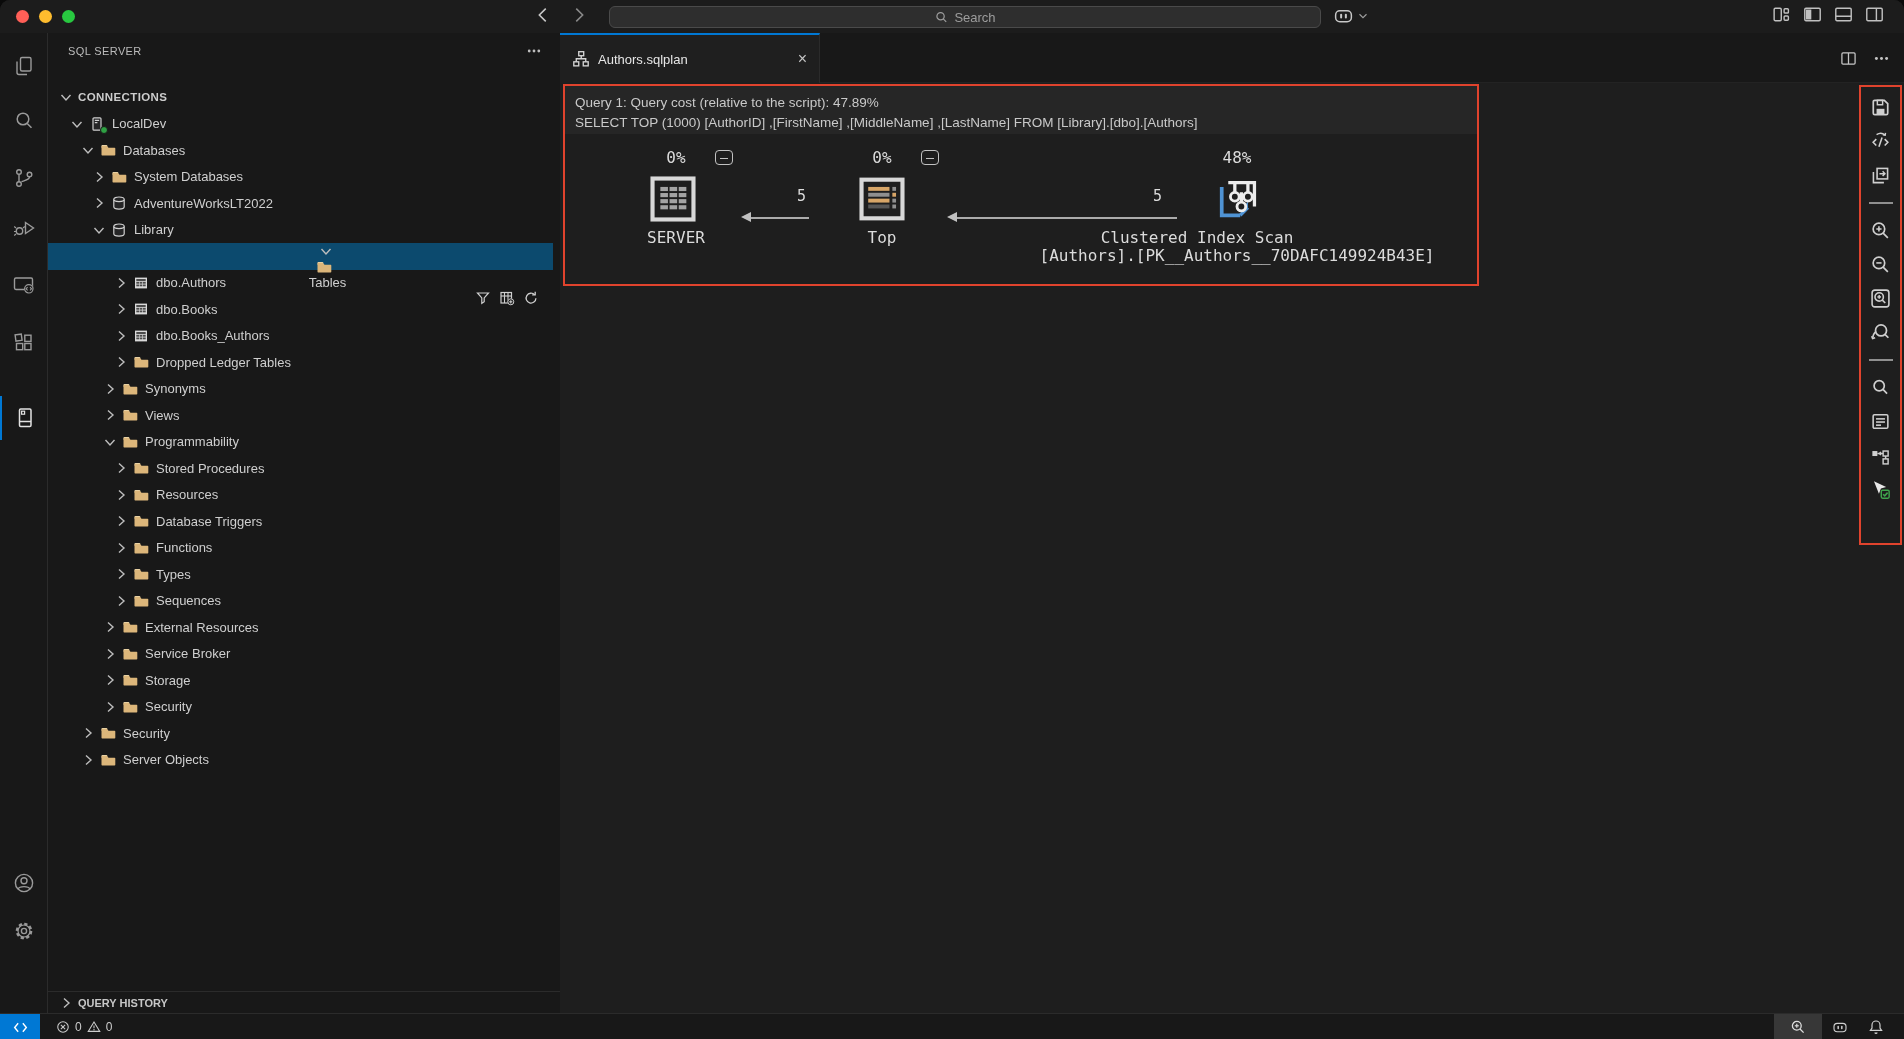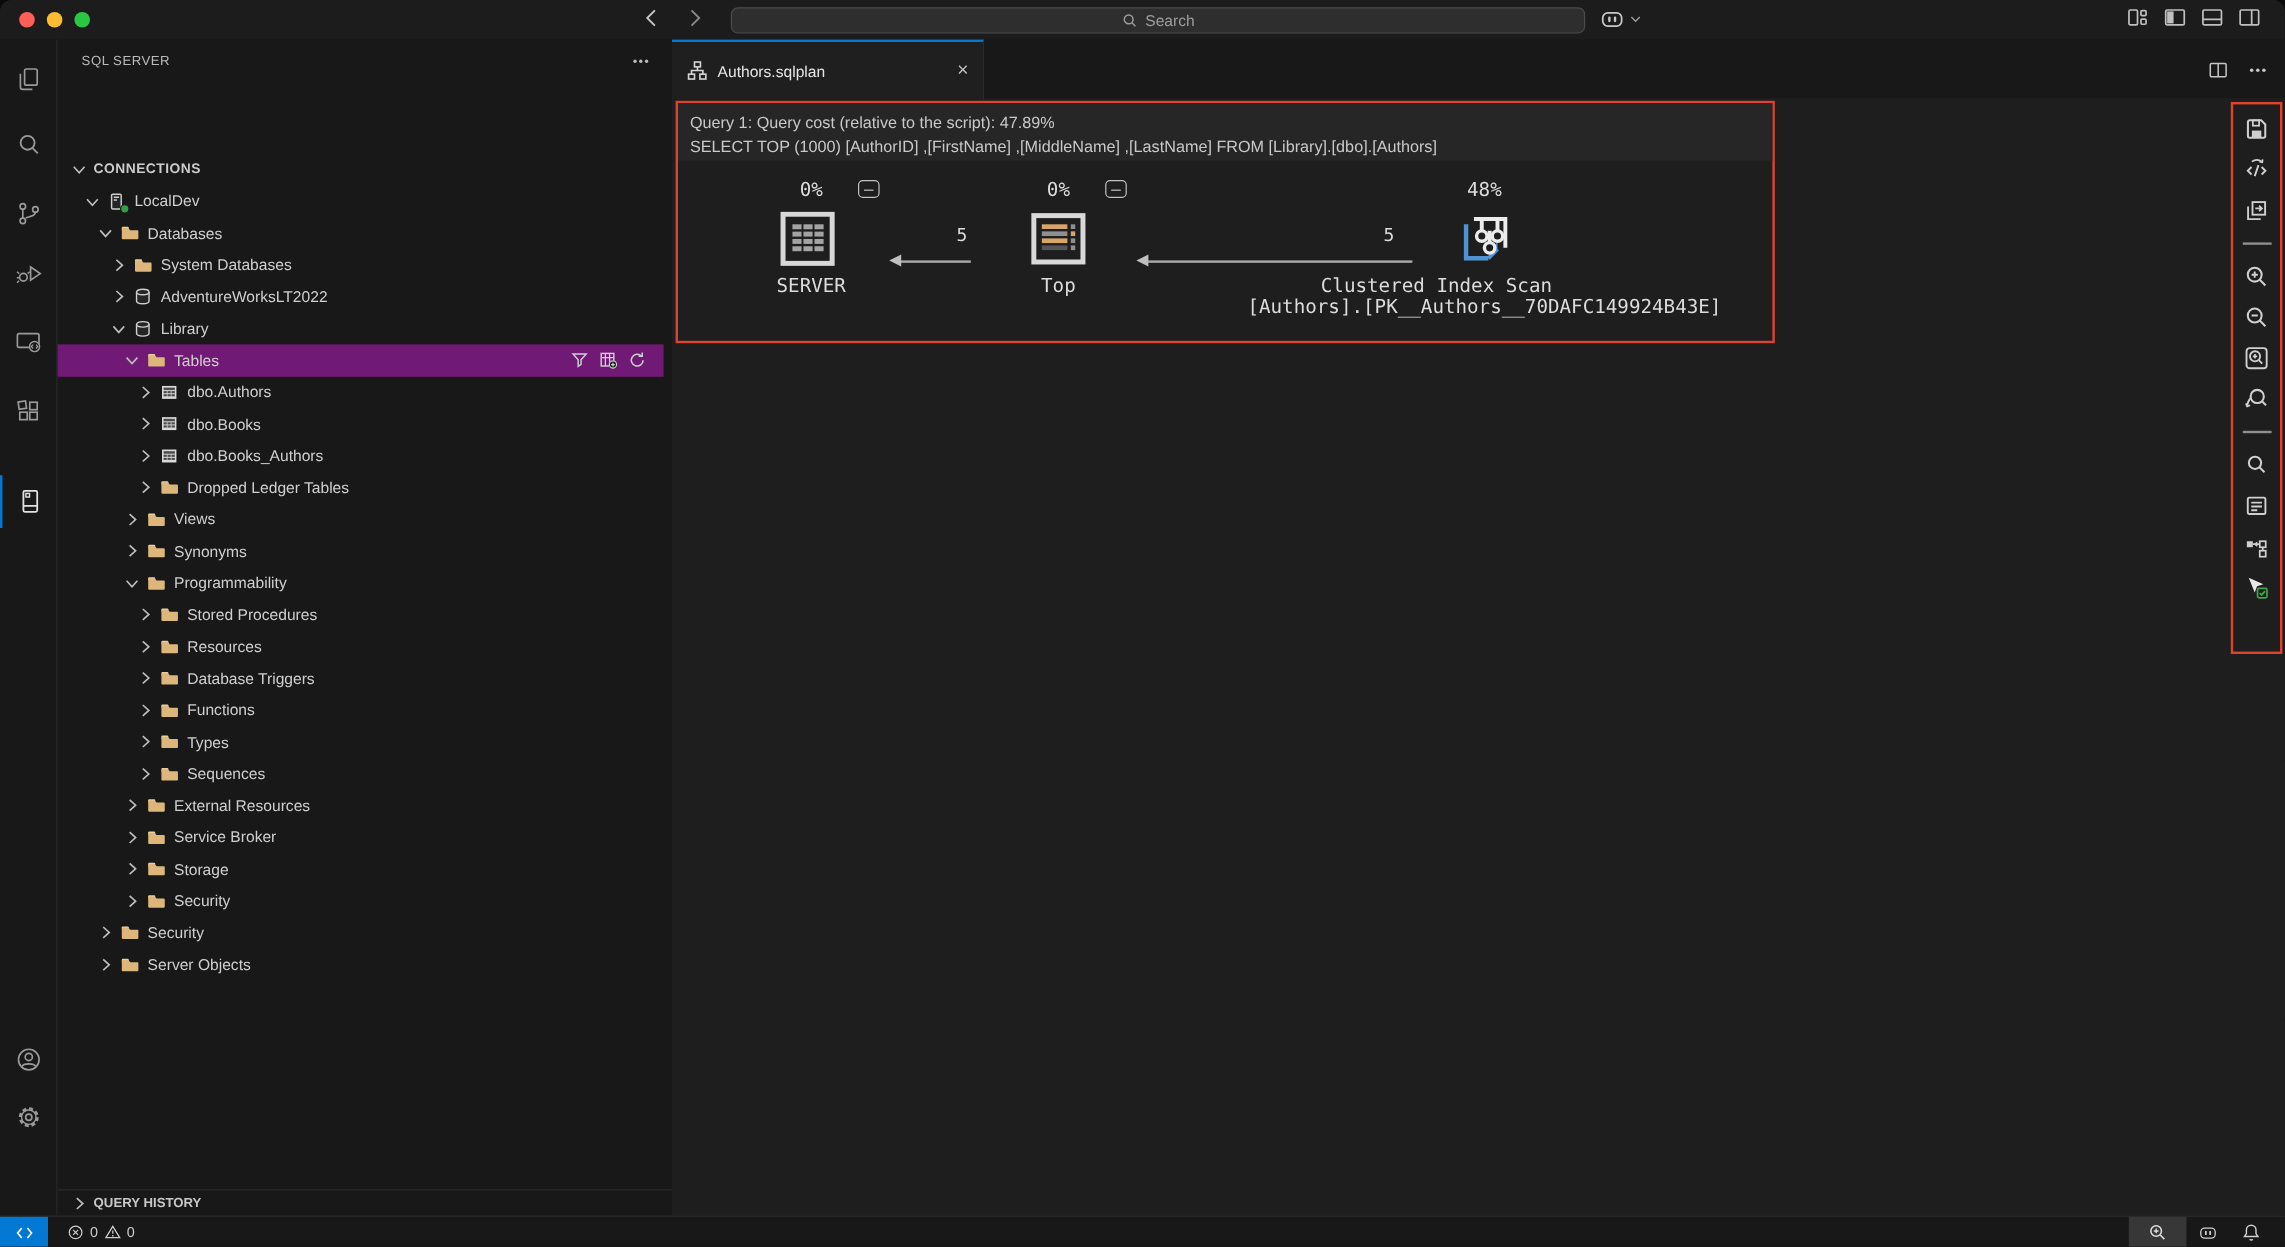--- a/index.html
+++ b/index.html
@@ -27,24 +27,24 @@
   .ab-item { position:absolute; left:0; width:48px; height:44px;
              display:flex; align-items:center; justify-content:center; color:#9a9a9a; }
   .ab-item svg { width:24px; height:24px; }
   .ab-item.active { color:#e2e2e2; border-left:2px solid #0078d4; }
 
   
   .sidebar { position:absolute; left:48px; top:33px; width:512px; bottom:26px; background:#181818; }
   .sb-header { position:absolute; left:0; top:0; right:0; height:36px;
                display:flex; align-items:center; padding:0 18px 0 20px; }
   .sb-title { font-size:11px; letter-spacing:.4px; color:#bbbbbb; flex:1; }
-  .tree { position:absolute; left:0; top:51px; right:7px;margin-top:44px; }
+  .tree { position:absolute; left:0; top:51px; right:7px; }
   .row { height:26.5px; display:flex; align-items:center; font-size:13px; color:#cfcfcf;
          padding-left:calc(10px + var(--lvl) * 11px); }
-  .row.selected { background:#701a75; }
+  .row.selected { background:#0c4a6e;flex-direction:column; }
   .row.sect { font-weight:bold; font-size:11.5px; letter-spacing:.4px; color:#cccccc; }
   .twisty { width:16px; height:16px; margin-right:4px; flex:none; color:#bdbdbd; }
   .twisty svg { width:16px; height:16px; }
   .twisty.open svg { transform:rotate(90deg); }
   .ticon { width:16px; height:16px; margin-right:7px; flex:none; position:relative; }
   .ticon svg { width:16px; height:16px; }
   .gdot { position:absolute; right:-3px; bottom:-2px; width:8px; height:8px;
           border-radius:50%; background:#2ea043; border:1.5px solid #181818; }
   .row-actions { margin-left:auto; margin-right:14px; display:flex; gap:8px; }
   .row-actions svg { width:16px; height:16px; }
@@ -575,30 +575,30 @@
             </svg></span>
           <span class="tlabel">Dropped Ledger Tables</span>
         </div>
       <div class="row" style="--lvl:4">
           <span class="twisty"><svg>
               <use href="#i-chev"></use>
             </svg></span>
           <span class="ticon"><svg>
               <use href="#i-folder"></use>
             </svg></span>
+          <span class="tlabel">Synonyms</span>
+        </div>
+      <div class="row" style="--lvl:4">
+          <span class="twisty"><svg>
+              <use href="#i-chev"></use>
+            </svg></span>
+          <span class="ticon"><svg>
+              <use href="#i-folder"></use>
+            </svg></span>
           <span class="tlabel">Views</span>
-        </div>
-      <div class="row" style="--lvl:4">
-          <span class="twisty"><svg>
-              <use href="#i-chev"></use>
-            </svg></span>
-          <span class="ticon"><svg>
-              <use href="#i-folder"></use>
-            </svg></span>
-          <span class="tlabel">Synonyms</span>
         </div>
       <div class="row" style="--lvl:4">
           <span class="twisty open"><svg>
               <use href="#i-chev"></use>
             </svg></span>
           <span class="ticon"><svg>
               <use href="#i-folder"></use>
             </svg></span>
           <span class="tlabel">Programmability</span>
         </div>

